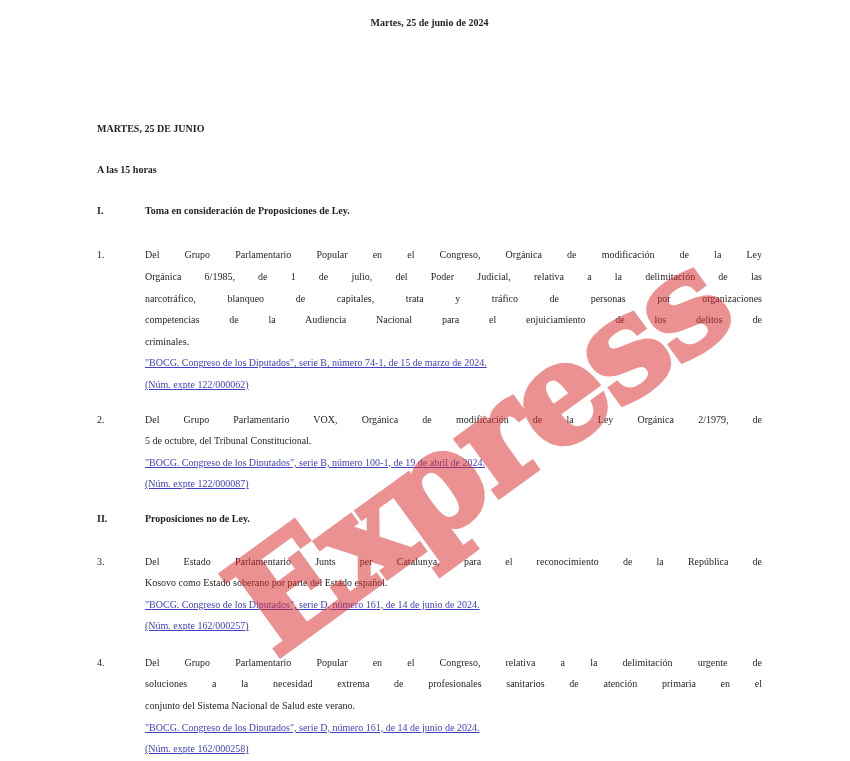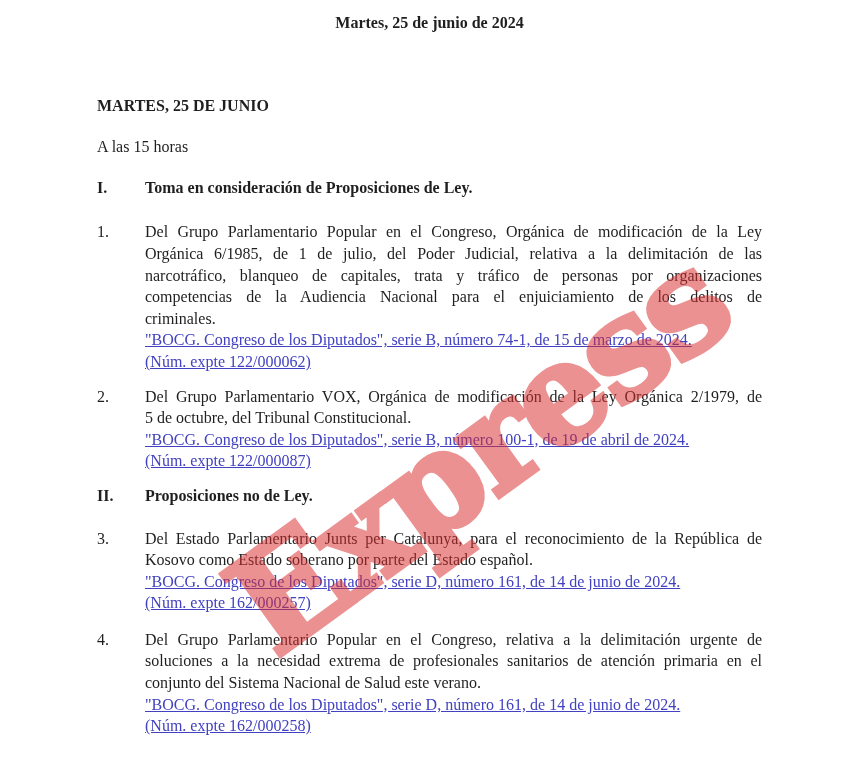--- a/index.html
+++ b/index.html
@@ -8,30 +8,30 @@
     background: #ffffff;
     font-family: "Liberation Serif", serif;
     color: #1f1f1f;
     position: relative;
     overflow: hidden;
   }
   .page {
     position: absolute; inset: 0;
     padding: 0 88px 13px 97px;
     box-sizing: border-box;
-    font-size: 16px;
+    font-size: 10px;
     line-height: 21.6px;
   }
   .doc-date {
     margin-top: 12px;
     text-align: center;
     font-weight: bold;
   }
-  .h-day   { margin-top: 61px; font-weight: bold; font-family: Liberation Serif, serif; }
-  .h-time  { margin-top: 20px; font-weight: normal; }
+  .h-day   { margin-top: 84px; font-weight: bold; font-family: Liberation Serif, serif; }
+  .h-time  { margin-top: 20px; font-weight: bold; }
   .row { display: flex; }
   .row .num { flex: 0 0 48px; }
   .row .body { flex: 1 1 auto; min-width: 0; }
   .section-row { margin-top: 19px; font-weight: bold; }
   .sec2 { margin-top: 13px; justify-content: space-between; }
   .item-1 { margin-top: 23px; }
   .item-2 { margin-top: 13px; }
   .item-3 { margin-top: 21px; }
   .item-4 { margin-top: 15px; }
   .jline    { text-align: justify; text-align-last: justify; }

